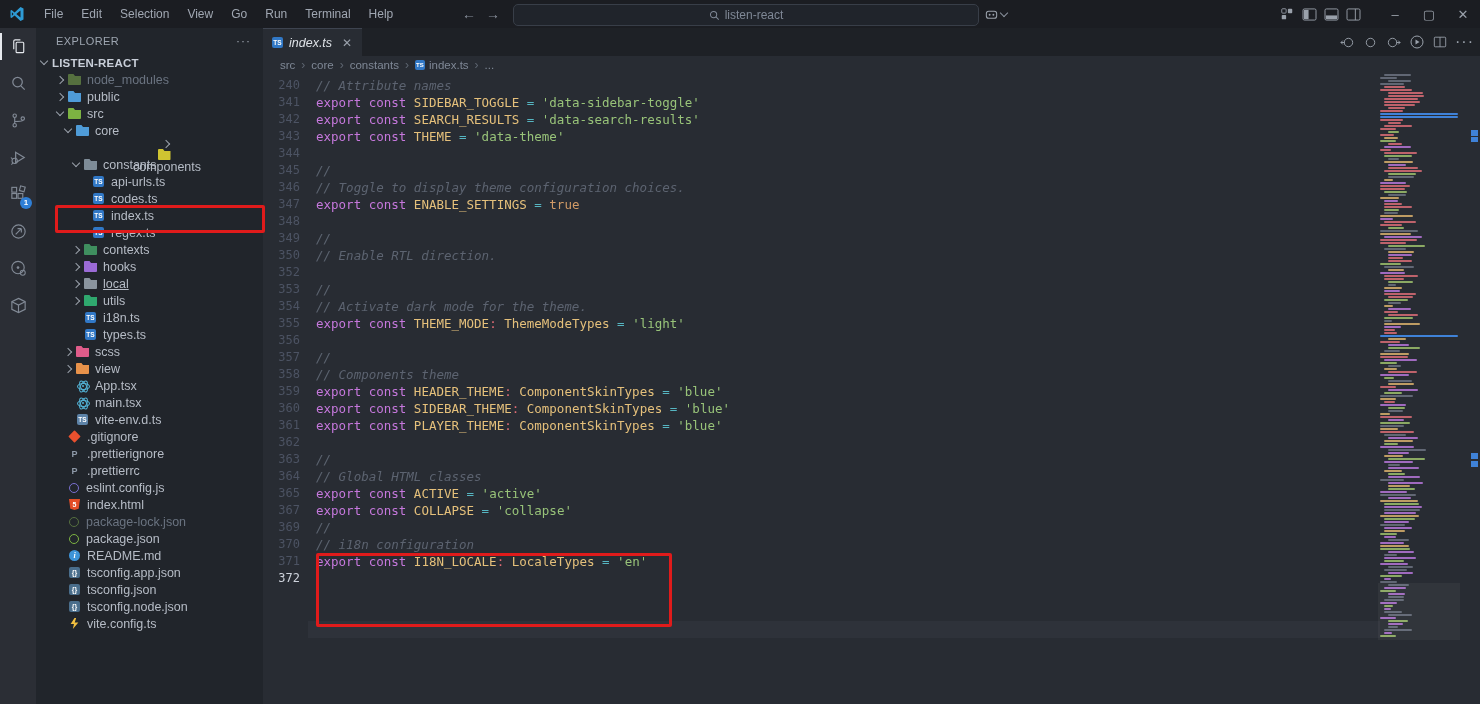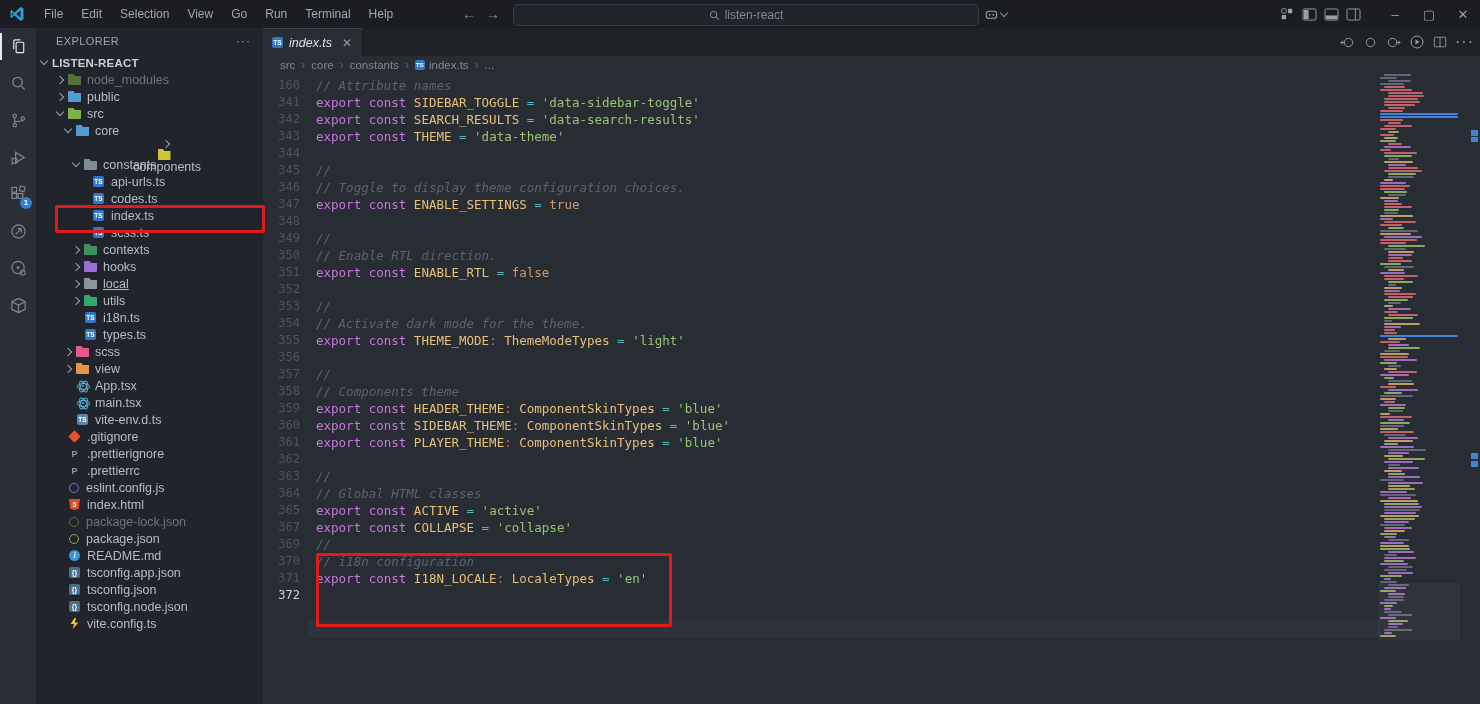--- a/index.html
+++ b/index.html
@@ -287,21 +287,21 @@
           <span>codes.ts</span>
         </div>
         <div class="trow" style="padding-left: 43px;">
           <span class="chev none"></span>
           <span class="sqico ts-ico">TS</span>
           <span>index.ts</span>
         </div>
         <div class="trow" style="padding-left: 43px;">
           <span class="chev none"></span>
           <span class="sqico ts-ico">TS</span>
-          <span>scss.ts</span>
+          <span>regex.ts</span>
         </div>
         <div class="trow" style="padding-left: 35px; text-align: right;">
           <span class="chev closed"></span>
           <span class="fico folder" style="background: rgb(63, 143, 95);"></span>
           <span>contexts</span>
         </div>
         <div class="trow" style="padding-left: 35px;">
           <span class="chev closed"></span>
           <span class="fico folder" style="background: rgb(155, 107, 214);"></span>
           <span>hooks</span>
@@ -483,32 +483,31 @@
           <span>index.ts</span>
         </span>
         <span class="sep">›</span>
         <span style="display: inline-flex; align-items: center; gap: 4px;">
           <span>...</span>
         </span>
       </div>
     <div id="code-area">
       <div id="cur-line" style="top: 547px;"></div>
       <div id="code-lines">
-          <div class="cl"><span class="num">160</span><span class="src"><span class="tok-c">// Attribute names</span></span></div>
+          <div class="cl"><span class="num">240</span><span class="src"><span class="tok-c">// Attribute names</span></span></div>
           <div class="cl"><span class="num">341</span><span class="src"><span class="tok-k">export</span><span class="tok-w"> </span><span class="tok-k">const</span><span class="tok-w"> </span><span class="tok-n">SIDEBAR_TOGGLE</span><span class="tok-w"> </span><span class="tok-o">=</span><span class="tok-w"> </span><span class="tok-s">'data-sidebar-toggle'</span></span></div>
           <div class="cl"><span class="num">342</span><span class="src"><span class="tok-k">export</span><span class="tok-w"> </span><span class="tok-k">const</span><span class="tok-w"> </span><span class="tok-n">SEARCH_RESULTS</span><span class="tok-w"> </span><span class="tok-o">=</span><span class="tok-w"> </span><span class="tok-s">'data-search-results'</span></span></div>
           <div class="cl"><span class="num">343</span><span class="src"><span class="tok-k">export</span><span class="tok-w"> </span><span class="tok-k">const</span><span class="tok-w"> </span><span class="tok-n">THEME</span><span class="tok-w"> </span><span class="tok-o">=</span><span class="tok-w"> </span><span class="tok-s">'data-theme'</span></span></div>
           <div class="cl"><span class="num">344</span><span class="src"></span></div>
           <div class="cl"><span class="num">345</span><span class="src"><span class="tok-c">//</span></span></div>
           <div class="cl"><span class="num">346</span><span class="src"><span class="tok-c">// Toggle to display theme configuration choices.</span></span></div>
           <div class="cl"><span class="num">347</span><span class="src"><span class="tok-k">export</span><span class="tok-w"> </span><span class="tok-k">const</span><span class="tok-w"> </span><span class="tok-n">ENABLE_SETTINGS</span><span class="tok-w"> </span><span class="tok-o">=</span><span class="tok-w"> </span><span class="tok-b">true</span></span></div>
           <div class="cl"><span class="num">348</span><span class="src"></span></div>
           <div class="cl"><span class="num">349</span><span class="src"><span class="tok-c">//</span></span></div>
           <div class="cl"><span class="num">350</span><span class="src"><span class="tok-c">// Enable RTL direction.</span></span></div>
-          <div class="cl"><span class="num">351</span><span class="src"><span class="tok-k">export</span><span class="tok-w"> </span><span class="tok-k">const</span><span class="tok-w"> </span><span class="tok-n">ENABLE_RTL</span><span class="tok-w"> </span><span class="tok-o">=</span><span class="tok-w"> </span><span class="tok-b">false</span></span></div>
           <div class="cl"><span class="num">352</span><span class="src"></span></div>
           <div class="cl"><span class="num">353</span><span class="src"><span class="tok-c">//</span></span></div>
           <div class="cl"><span class="num">354</span><span class="src"><span class="tok-c">// Activate dark mode for the theme.</span></span></div>
           <div class="cl"><span class="num">355</span><span class="src"><span class="tok-k">export</span><span class="tok-w"> </span><span class="tok-k">const</span><span class="tok-w"> </span><span class="tok-n">THEME_MODE</span><span class="tok-p">:</span><span class="tok-w"> </span><span class="tok-t">ThemeModeTypes</span><span class="tok-w"> </span><span class="tok-o">=</span><span class="tok-w"> </span><span class="tok-s">'light'</span></span></div>
           <div class="cl"><span class="num">356</span><span class="src"></span></div>
           <div class="cl"><span class="num">357</span><span class="src"><span class="tok-c">//</span></span></div>
           <div class="cl"><span class="num">358</span><span class="src"><span class="tok-c">// Components theme</span></span></div>
           <div class="cl"><span class="num">359</span><span class="src"><span class="tok-k">export</span><span class="tok-w"> </span><span class="tok-k">const</span><span class="tok-w"> </span><span class="tok-n">HEADER_THEME</span><span class="tok-p">:</span><span class="tok-w"> </span><span class="tok-t">ComponentSkinTypes</span><span class="tok-w"> </span><span class="tok-o">=</span><span class="tok-w"> </span><span class="tok-s">'blue'</span></span></div>
           <div class="cl"><span class="num">360</span><span class="src"><span class="tok-k">export</span><span class="tok-w"> </span><span class="tok-k">const</span><span class="tok-w"> </span><span class="tok-n">SIDEBAR_THEME</span><span class="tok-p">:</span><span class="tok-w"> </span><span class="tok-t">ComponentSkinTypes</span><span class="tok-w"> </span><span class="tok-o">=</span><span class="tok-w"> </span><span class="tok-s">'blue'</span></span></div>
           <div class="cl"><span class="num">361</span><span class="src"><span class="tok-k">export</span><span class="tok-w"> </span><span class="tok-k">const</span><span class="tok-w"> </span><span class="tok-n">PLAYER_THEME</span><span class="tok-p">:</span><span class="tok-w"> </span><span class="tok-t">ComponentSkinTypes</span><span class="tok-w"> </span><span class="tok-o">=</span><span class="tok-w"> </span><span class="tok-s">'blue'</span></span></div>

